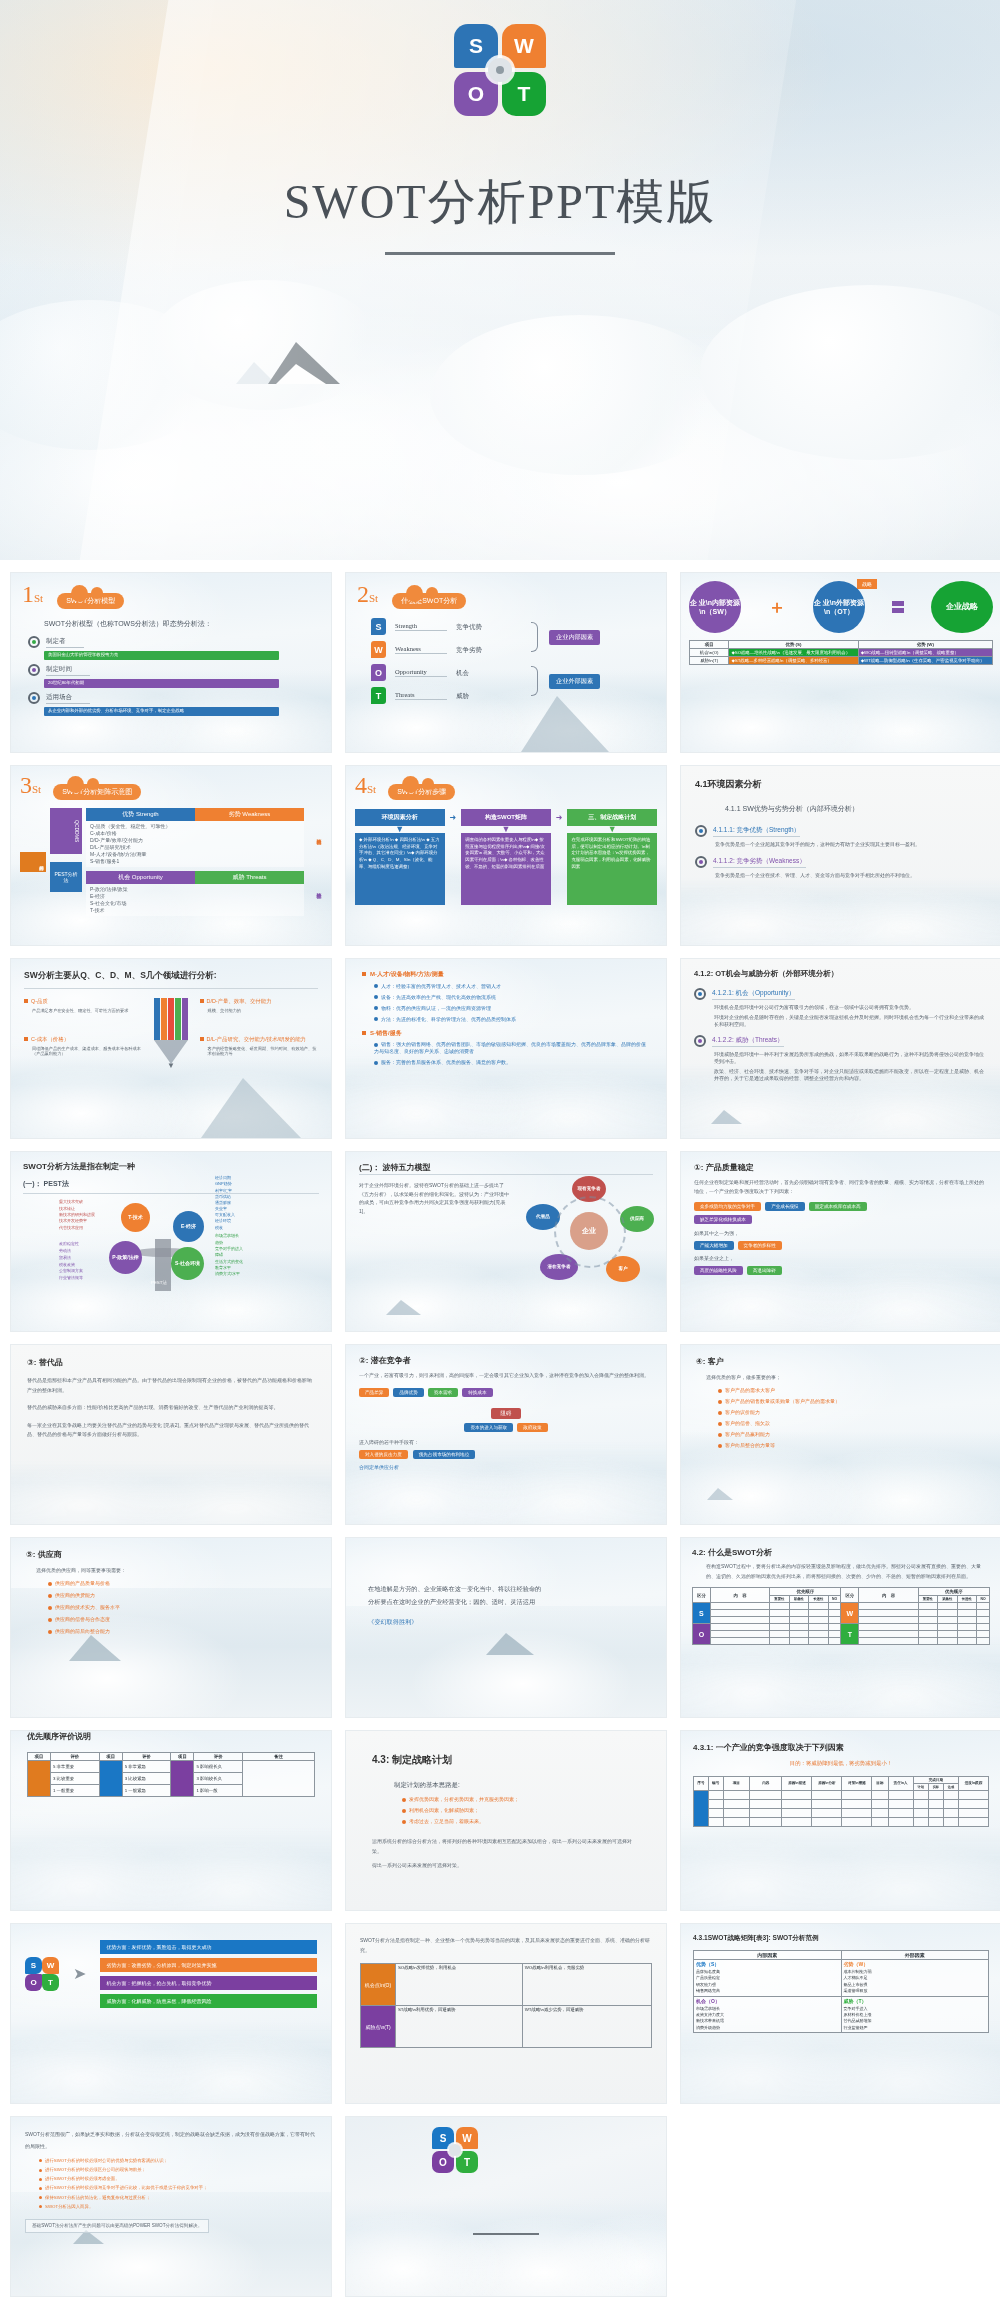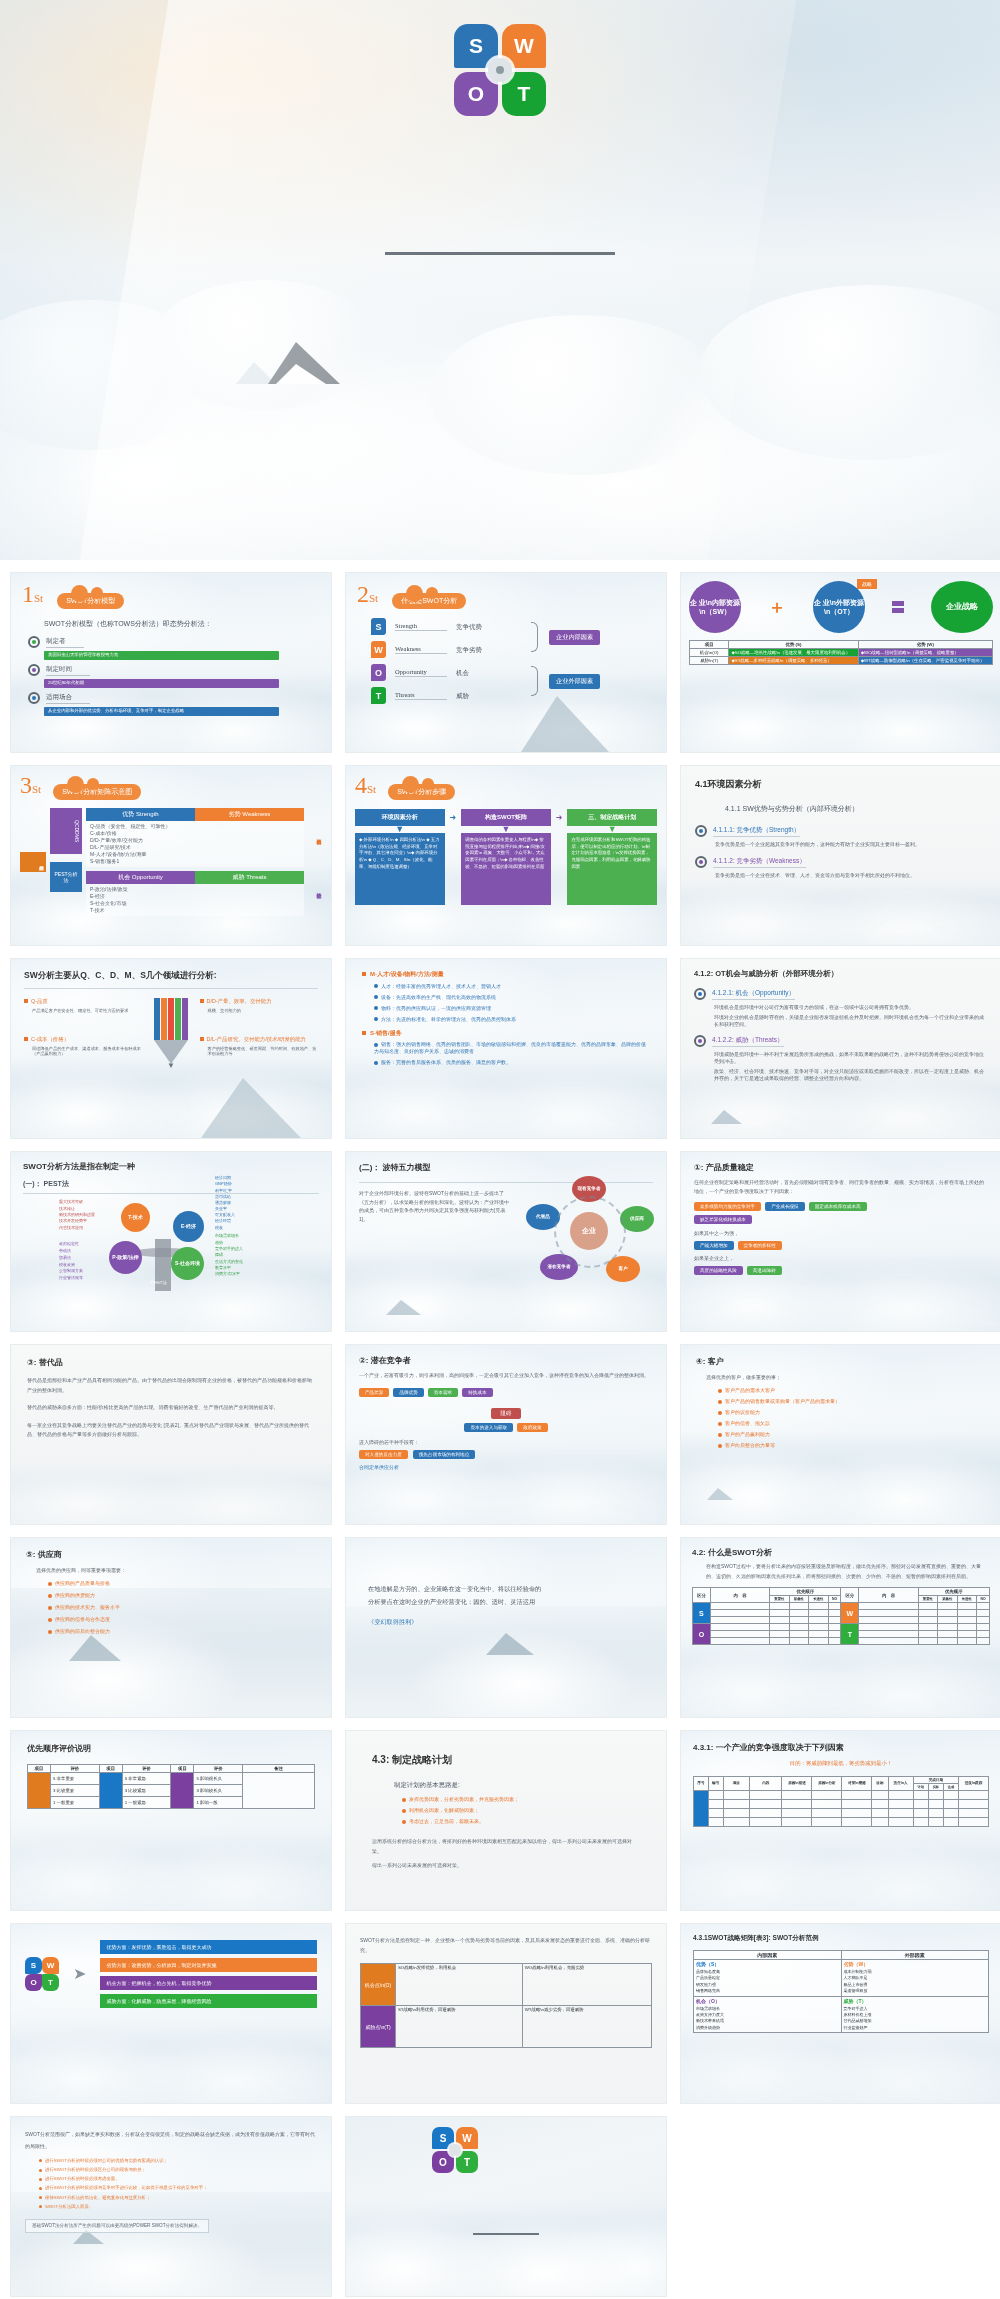--- a/index.html
+++ b/index.html
@@ -185,20 +185,21 @@
     <div class="hero-diag"></div>
 
     <div class="logo">
       <div class="petal p-s">S</div>
       <div class="petal p-w">W</div>
       <div class="petal p-o">O</div>
       <div class="petal p-t">T</div>
       <div class="logo-center"></div>
     </div>
 
+    <div class="hero-title">SWOT分析PPT模版</div>
     <div class="hero-rule"></div>
   </div>
 
   <div class="grid">
 
     <div class="slide">
       <div class="bg"></div>
         <div class="photo"></div>
       <div class="s-pad">
         <div style="display:flex;align-items:flex-start;gap:14px">
@@ -542,21 +543,21 @@
           </div>
         </div>
       </div>
     </div>
 
     <div class="slide">
       <div class="bg"></div>
         <div class="photo"></div>
       <div class="rock" style="left:40px;bottom:16px;border-bottom-width:15px;border-left-width:15px;border-right-width:20px;opacity:.6"></div>
       <div class="s-pad" style="padding:10px 13px">
-        <div class="t-head" style="font-size:8px;border-bottom:1px solid #ccd6dd;padding-bottom:9px">(二)： 波特五力模型</div>
+        <div class="t-head" style="font-size:8px;border-bottom:1px solid #ccd6dd;padding-bottom:1px">(二)： 波特五力模型</div>
         <div class="t-tiny" style="margin-top:6px;width:52%;line-height:1.7">对于企业外部环境分析。波特在SWOT分析的基础上进一步提出了《五力分析》，以求策略分析的细化和深化。波特认为：产业环境中的成员，可由五种竞争作用力共同决定其竞争强度与获利能力[见表1]。</div>
         <div style="position:absolute;right:12px;top:26px;width:128px;height:108px">
           <div class="ellipse" style="position:absolute;left:44px;top:34px;width:38px;height:38px;background:#d9a08a;font-size:7px">企业</div>
           <div class="ellipse" style="position:absolute;left:46px;top:-2px;width:34px;height:26px;background:#c0504d;font-size:4.6px">现有竞争者</div>
           <div class="ellipse" style="position:absolute;left:0px;top:26px;width:34px;height:26px;background:#2d74b5;font-size:4.6px">代替品</div>
           <div class="ellipse" style="position:absolute;left:94px;top:28px;width:34px;height:26px;background:#4caf50;font-size:4.6px">供应商</div>
           <div class="ellipse" style="position:absolute;left:14px;top:76px;width:38px;height:26px;background:#8153ac;font-size:4.6px">潜在竞争者</div>
           <div class="ellipse" style="position:absolute;left:80px;top:78px;width:34px;height:26px;background:#ef8031;font-size:4.6px">客户</div>
           <div style="position:absolute;left:28px;top:18px;width:72px;height:72px;border:2px dashed rgba(120,140,160,.5);border-radius:50%"></div>
         </div>
@@ -778,21 +779,21 @@
                 <td></td>
               </tr>
         </tbody>
           </table>
       </div>
     </div>
 
     <div class="slide">
       <div class="bg"></div>
         <div class="photo" style="opacity:.6"></div>
-      <div class="s-pad" style="padding:12px 16px">
+      <div class="s-pad" style="padding:0 16px">
         <div class="t-head" style="font-size:8px">优先顺序评价说明</div>
         <table class="tbl" style="margin-top:10px;background:rgba(255,255,255,.6)">
           <tbody>
               <tr>
             <th style="width:8%">项目</th>
             <th style="width:17%">评价</th>
             <th style="width:8%">项目</th>
             <th style="width:17%">评价</th>
             <th style="width:8%">项目</th>
             <th style="width:17%">评价</th>

